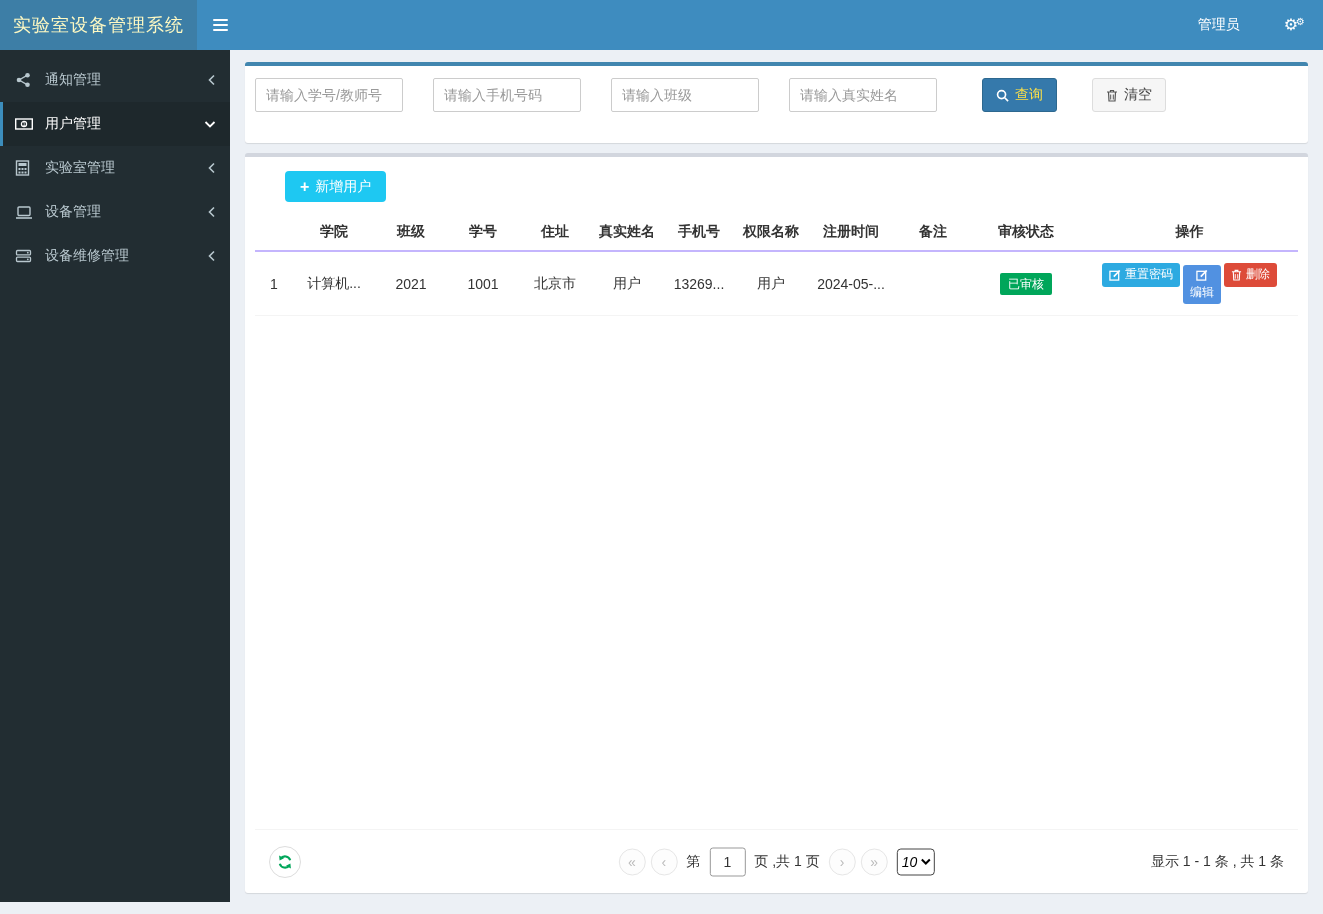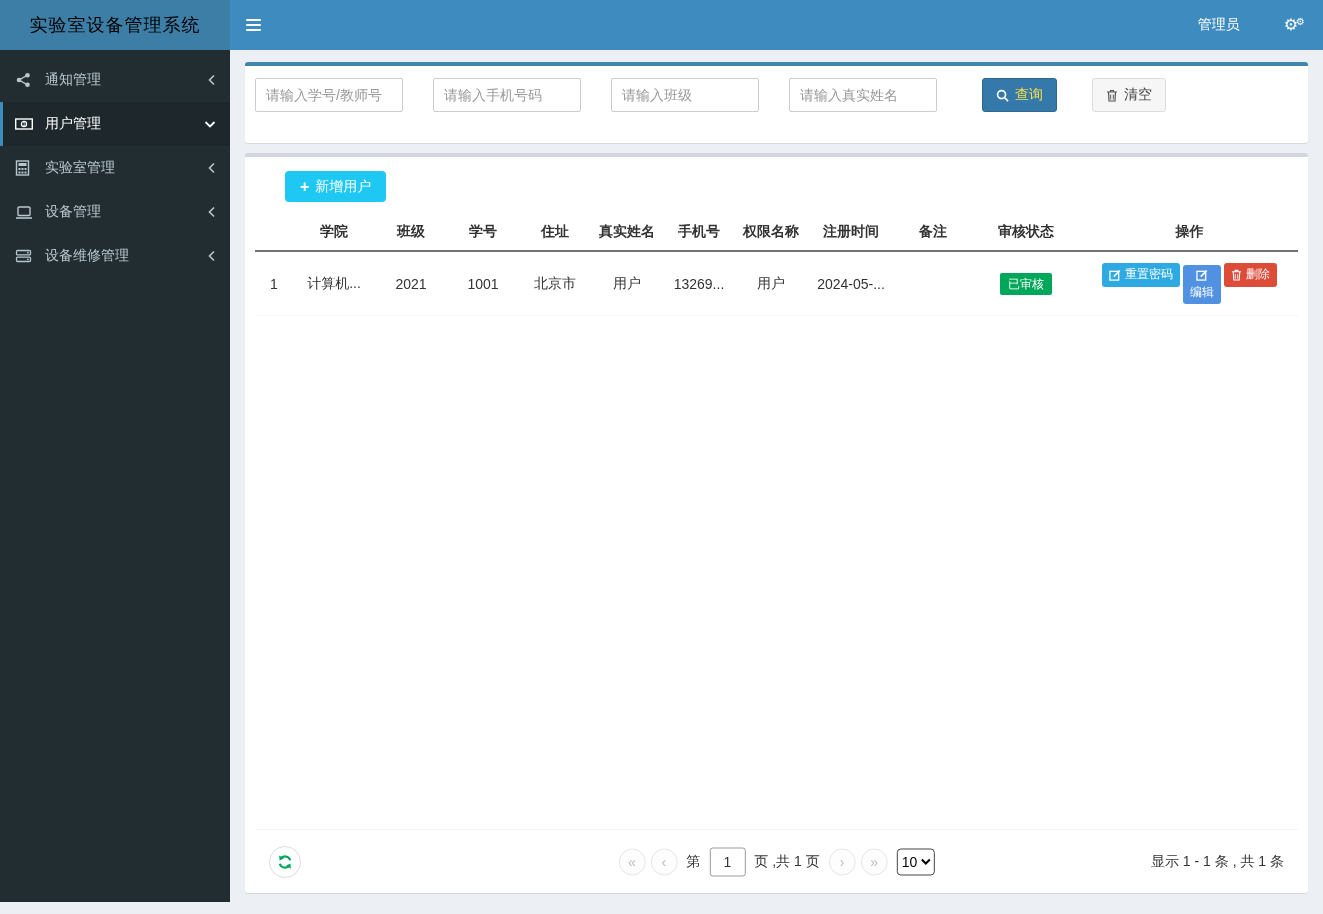--- a/index.html
+++ b/index.html
@@ -2,21 +2,21 @@
 <html><head>
 <meta charset="utf-8">
 <style>
   * { box-sizing: border-box; }
   html,body { margin:0; padding:0; width:1323px; height:914px; overflow:hidden;
               background:#ecf0f5; font-family:"Liberation Sans","DejaVu Sans",sans-serif; }
   .app { position:relative; width:1323px; height:914px; }
 
   
   .topbar { position:absolute; top:0; left:0; width:1323px; height:50px; display:flex; z-index:20; }
-  .logo { width:230px; height:50px; background:#3d7ea6; color:#000000; font-size:18px;
+  .logo { width:197px; height:50px; background:#3d7ea6; color:#fef9c3; font-size:18px;
           display:flex; align-items:center; justify-content:center; letter-spacing:1px; cursor:pointer; }
   .navbar { flex:1; background:#3e8cbf; display:flex; align-items:center; }
   .hamburger { width:46px; height:50px; display:flex; flex-direction:column; align-items:center;
                justify-content:center; cursor:pointer; }
   .hamburger .bar { width:15px; height:2px; background:#fff; margin:1.5px 0; border-radius:1px; }
   .nav-right { margin-left:auto; display:flex; align-items:center; gap:44px; padding-right:18px;
                color:#fff; font-size:14px; }
   .nav-user { cursor:pointer; }
   .gears { cursor:pointer; font-size:16px; line-height:1; }
   .gear-small { font-size:10px; vertical-align:top; margin-left:-2px; }
@@ -49,21 +49,21 @@
 
   
   .table-panel { border-top:4px solid #d2d6de; height:740px; display:flex; flex-direction:column;
                  padding:6px 10px 0 10px; }
   .btn-add { background:#1ec8f2; color:#fff; height:31px; padding:0 14px; border-radius:4px;
              margin:8px 0 0 30px; align-self:flex-start; }
   .plus-glyph { font-size:16px; font-weight:bold; line-height:1; }
 
   table.data { width:100%; border-collapse:collapse; margin-top:12px; table-layout:fixed; }
   .data th { font-size:14px; color:#333; font-weight:bold; padding:9px 3px;
-             border-bottom:2px solid #737373; text-align:center; white-space:nowrap; overflow:hidden; }
+             border-bottom:2px solid #c4b5fd; text-align:center; white-space:nowrap; overflow:hidden; }
   .data td { font-size:14px; color:#333; padding:11px 3px; border-bottom:1px solid #f4f4f4;
              text-align:center; white-space:nowrap; overflow:hidden; }
   .badge-green { display:inline-block; background:#00a65a; color:#fff; font-size:12px;
                  padding:4px 8px; border-radius:2px; line-height:1.2; }
   .btn-xs { display:inline-flex; align-items:center; gap:4px; color:#fff; font-size:12px;
             padding:4px 7px; border-radius:3px; border:none; cursor:pointer; font-family:inherit; line-height:1.3; }
   .btn-reset { background:#2daae1; }
   .btn-edit  { background:#5191e1; margin-left:3px;flex-direction:column; }
   .btn-del   { background:#dd4b39; margin-left:3px; }
 
@@ -74,21 +74,21 @@
                  display:flex; align-items:center; justify-content:center; cursor:pointer; margin-left:6px; }
   .pg-center { position:absolute; left:50%; top:50%; transform:translate(-50%,-50%);
                display:flex; align-items:center; gap:5px; font-size:14px; color:#333; }
   .pg-circle { width:27px; height:27px; border-radius:50%; border:1px solid #e6e6e6; background:#fdfdfd;
                color:#bbb; font-size:14px; display:flex; align-items:center; justify-content:center;
                cursor:default; padding:0; font-family:inherit; }
   .pg-text { margin:0 4px; }
   .pg-input { width:36px; height:29px; border:1px solid #999; border-radius:3px; text-align:center;
               font-size:14px; font-family:inherit; color:#333; }
   .pg-select { height:27px; font-size:14px; border:1px solid #444; border-radius:4px; background:#fff;
-               font-family:inherit; margin-left:4px; }
+               font-family:inherit; margin-left:4px;font-style:italic; }
   .pg-summary { margin-left:auto; font-size:14px; color:#333; padding-right:6px; }
 </style>
 </head>
 <body>
 
 <div class="app">
 
   <div class="topbar">
     <div class="logo">
       <span>实验室设备管理系统</span>

